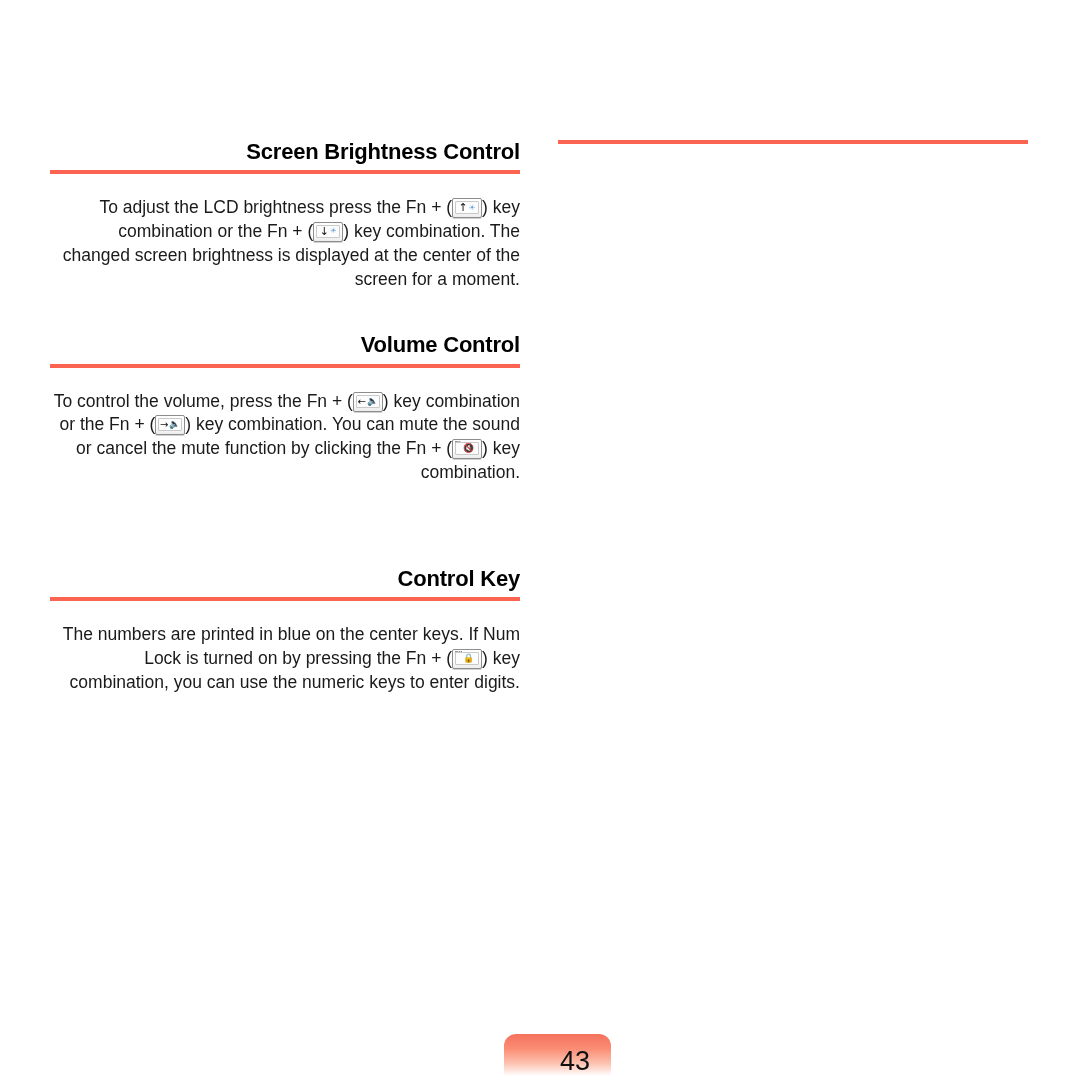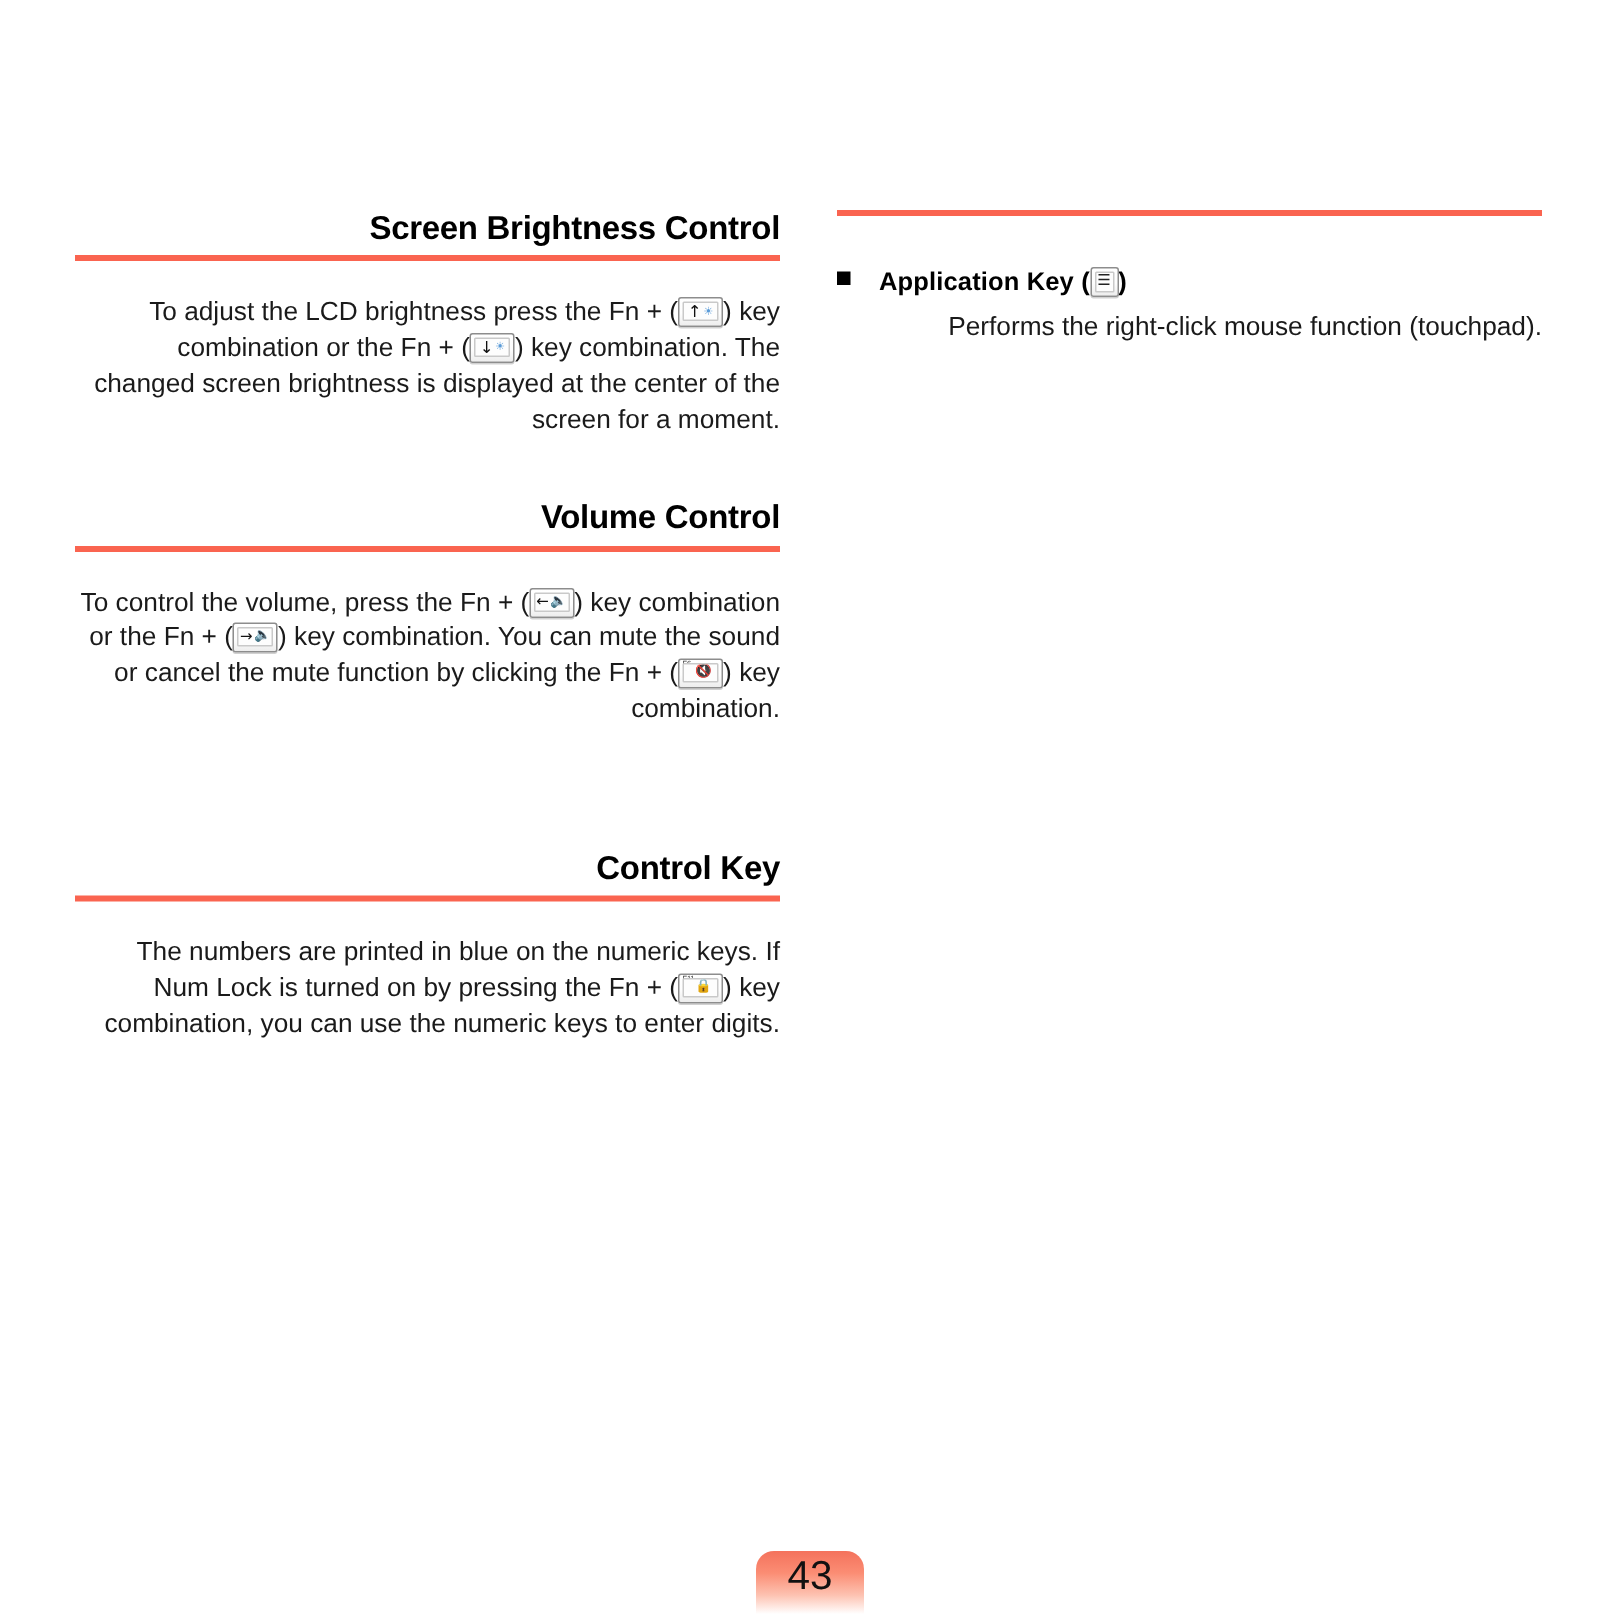--- a/index.html
+++ b/index.html
@@ -175,22 +175,23 @@
   
   .page-badge {
     position: absolute;
     left: 504px;
     top: 1034px;
     width: 72px;
     height: 42px;
     border-radius: 12px 12px 0 0;
     background: linear-gradient(180deg, #f4725c 0%, #fb8d74 35%, #fdc2b1 70%, #ffffff 100%);
     display: flex;
-    align-items: flex-start;
+    align-items: flex-end;
     justify-content: center;
+    padding-left: 35px;
   }
   .page-badge .num {
     font-size: 27px;
     font-weight: normal;
     color: #111;
     font-family: "Liberation Sans", sans-serif;
     position: relative;
     top: 1px;
   }
 </style>
@@ -233,43 +234,34 @@
             </span></span><span>) key combination. You can mute the sound or cancel the mute function by clicking the </span><b class="bold">Fn</b><span class="paren"> + (</span><span class="keycap wide"><span class="fnlabel">F6</span><span class="face">
               <span class="glyphs shifted">
                 <span class="blue spk">🔇</span>
               </span>
             </span></span><span>) key combination.</span></p>
     </div>
 
     <div class="section" style="margin-top:82px">
       <h2 class="section-title">Control Key</h2>
       <div class="rule"></div>
-      <p class="para"><span>The numbers are printed in blue on the numeric keys. If Num Lock is turned on by pressing the </span><b class="bold">Fn</b><span class="paren"> + (</span><span class="keycap wide"><span class="fnlabel">F11</span><span class="face">
+      <p class="para"><span>The numbers are printed in blue on the center keys. If Num Lock is turned on by pressing the </span><b class="bold">Fn</b><span class="paren"> + (</span><span class="keycap wide"><span class="fnlabel">F11</span><span class="face">
               <span class="glyphs shifted">
                 <span class="blue lock">🔒</span>
               </span>
             </span></span><span>) key combination, you can use the numeric keys to enter digits.</span></p>
     </div>
 
   </div>
 
   <div class="col col-right">
 
     <div class="section">
       <div class="rule"></div>
 
-      <div class="bullet-block" style="margin-top:32px">
-        <div class="bullet-row">
-          <span class="bullet-mark"></span>
-          <span class="bullet-title"><span>Application Key (</span><span class="keycap sq"><span class="face">
-                  <span class="menuglyph">☰</span>
-                </span></span><span>)</span></span>
-        </div>
-        <p class="para bullet-desc-indent" style="margin:6px 0 0 28px">Performs the right-click mouse function (touchpad).</p>
-      </div>
 
 
     </div>
   </div>
 
   <div class="page-badge">
     <span class="num">43</span>
   </div>
 
 </div>

